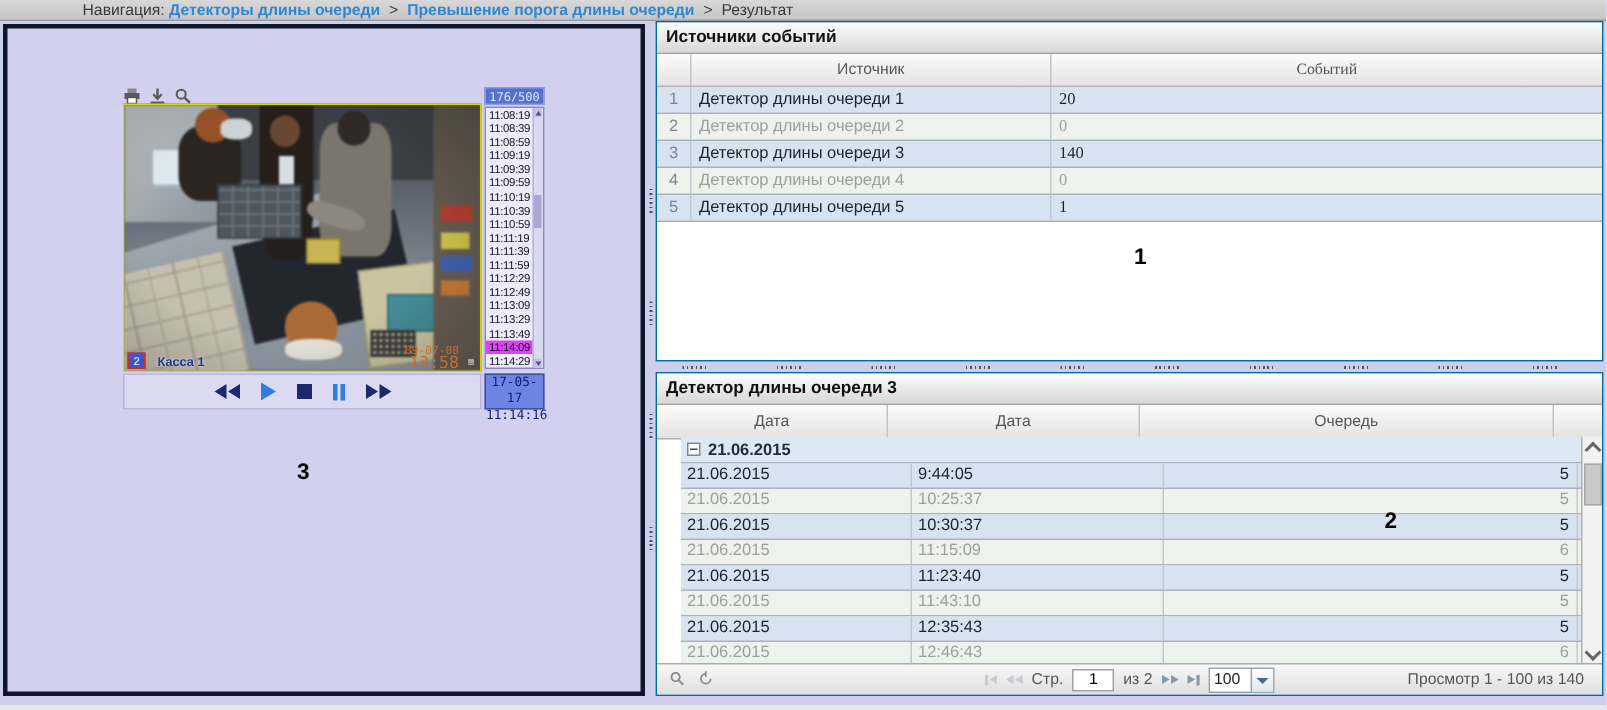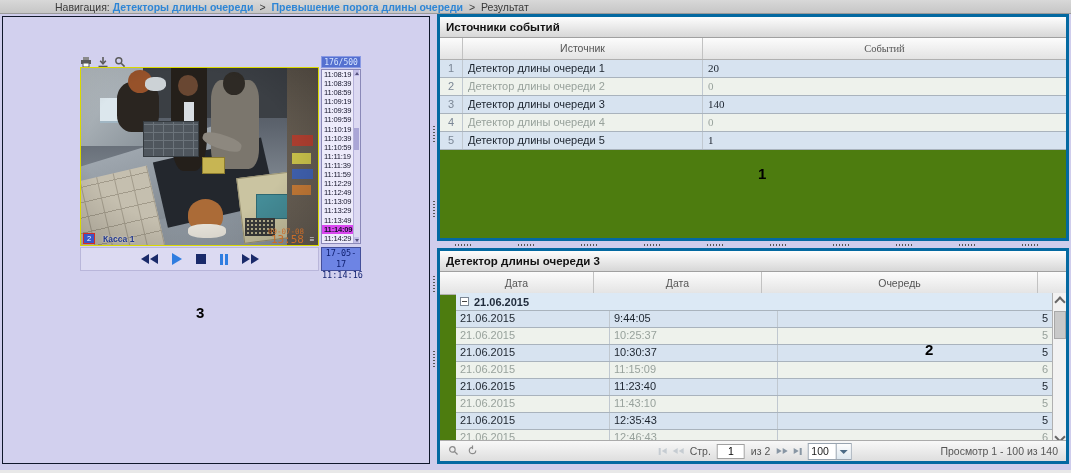--- a/index.html
+++ b/index.html
@@ -7,21 +7,21 @@
 
   
   .crumbs{position:absolute;left:0;top:0;width:1071px;height:14px;
     background:linear-gradient(#d8d8d8,#c6c6c6);border-bottom:1px solid #9a9a9a;
     font-size:10.5px;line-height:14px;color:#3a3a3a;padding-left:55px;box-sizing:border-box;white-space:nowrap;}
   .crumbs .lnk{color:#2e86d6;font-weight:bold;cursor:pointer;}
   .crumbs .sep{color:#3a3a3a;padding:0 3px;}
 
   
   .vpanel{position:absolute;left:2px;top:16px;width:428px;height:448px;background:#d2d0ee;
-    border:1px solid #0f172a;box-sizing:border-box;}
+    border:3px solid #0f172a;box-sizing:border-box;}
   .vtoolbar{position:absolute;left:77px;top:39px;height:12px;display:flex;gap:5px;align-items:center;}
   .vtoolbar svg{display:block;}
   .counter{position:absolute;left:318px;top:39px;width:40px;height:12px;background:#5570d0;
     border:1px solid #8a9ae4;color:#d6e4ff;font-family:"DejaVu Sans Mono",monospace;font-size:8px;
     line-height:12px;text-align:center;box-sizing:border-box;}
 
   .vframe{position:absolute;left:77px;top:50px;width:239px;height:179px;border:1px solid #d9d900;
     background:#59616c;overflow:hidden;box-sizing:border-box;}
   .sc{position:absolute;inset:0;filter:blur(0.6px) saturate(0.92);}
   .sc div{position:absolute;}
@@ -67,21 +67,21 @@
   .cam-label{position:absolute;left:22px;bottom:0;color:#22388e;font-weight:bold;font-size:8.5px;
     text-shadow:0 0 2px rgba(255,255,255,.7);}
   .osd-dt{position:absolute;right:14px;bottom:8px;color:#c96c28;font-family:"DejaVu Sans Mono",monospace;font-size:7.5px;text-align:right;line-height:8px;}
   .osd-tm{position:absolute;right:14px;bottom:0;color:#c96c28;font-family:"DejaVu Sans Mono",monospace;font-size:11px;line-height:8px;}
   .osd-menu{position:absolute;right:1px;bottom:0;width:10px;height:9px;color:#e8e8f4;font-size:8px;line-height:9px;text-align:center;}
 
   .tslist{position:absolute;left:318px;top:52px;width:40px;height:175px;background:#edebfb;
     border:1px solid #8a88b8;box-sizing:border-box;overflow:hidden;}
   .ts{height:9.1px;line-height:9.2px;font-size:7.6px;letter-spacing:-0.2px;color:#14142a;padding-left:2px;
     font-family:"Liberation Sans",sans-serif;}
-  .ts.sel{background:#d946ef;font-weight:bold;}
+  .ts.sel{background:#d946ef;}
   .tssb{position:absolute;right:0;top:0;bottom:0;width:6px;background:#dcd9f2;border-left:1px solid #b6b2da;}
   .tssb .u,.tssb .d{position:absolute;left:0;width:5px;height:6px;background:#c3bfe8;}
   .tssb .u{top:0;} .tssb .d{bottom:0;}
   .tssb .u::before{content:"";position:absolute;left:1px;top:2px;border-left:2px solid transparent;border-right:2px solid transparent;border-bottom:3px solid #55527e;}
   .tssb .d::before{content:"";position:absolute;left:1px;top:2px;border-left:2px solid transparent;border-right:2px solid transparent;border-top:3px solid #55527e;}
   .tssb .th{position:absolute;left:0;top:58px;width:5px;height:22px;background:#aaa6d6;}
 
   .pbbar{position:absolute;left:77px;top:230px;width:239px;height:24px;background:#dcdaf2;
     border:1px solid #b9b6da;box-sizing:border-box;display:flex;align-items:center;justify-content:center;gap:14px;}
   .pbtn{display:flex;align-items:center;gap:1px;cursor:pointer;}
@@ -100,21 +100,21 @@
 
   
   .splitv{position:absolute;left:431px;top:16px;width:6px;height:448px;}
   .splitv span{position:absolute;left:2px;width:2px;height:16px;
     background-image:repeating-linear-gradient(#555 0 1px,transparent 1px 3px);}
   .splith{position:absolute;left:437px;top:241px;width:632px;height:7px;}
   .splith span{position:absolute;top:3px;width:16px;height:2px;
     background-image:repeating-linear-gradient(90deg,#555 0 1px,transparent 1px 3px);}
 
   
-  .panel{position:absolute;background:#4d7c0f;border:3px solid #0369a1;box-sizing:border-box;overflow:hidden;}
+  .panel{position:absolute;background:#ffffff;border:1px solid #0369a1;box-sizing:border-box;overflow:hidden;}
   .ptitle{height:20px;background:linear-gradient(#fdfdfd,#d7d7d7);border-bottom:1px solid #a0a0a0;
     font-size:11.5px;font-weight:bold;line-height:20px;padding-left:6px;color:#111;}
   .thead{display:flex;background:linear-gradient(#fcfcfc,#e3e3e3);border-bottom:1px solid #b0b0b0;color:#555;font-size:10.5px;}
   .thead .hc{border-right:1px solid #c2c2c2;text-align:center;box-sizing:border-box;}
   .row{display:flex;border-bottom:1px solid #a9b3bd;font-size:11px;}
   .row .cell{box-sizing:border-box;border-right:1px solid #c0c8d0;overflow:hidden;white-space:nowrap;}
   .rb{background:#d7e3f0;color:#1c242e;}
   .rp{background:#eef2ec;color:#98a29c;}
 
   

